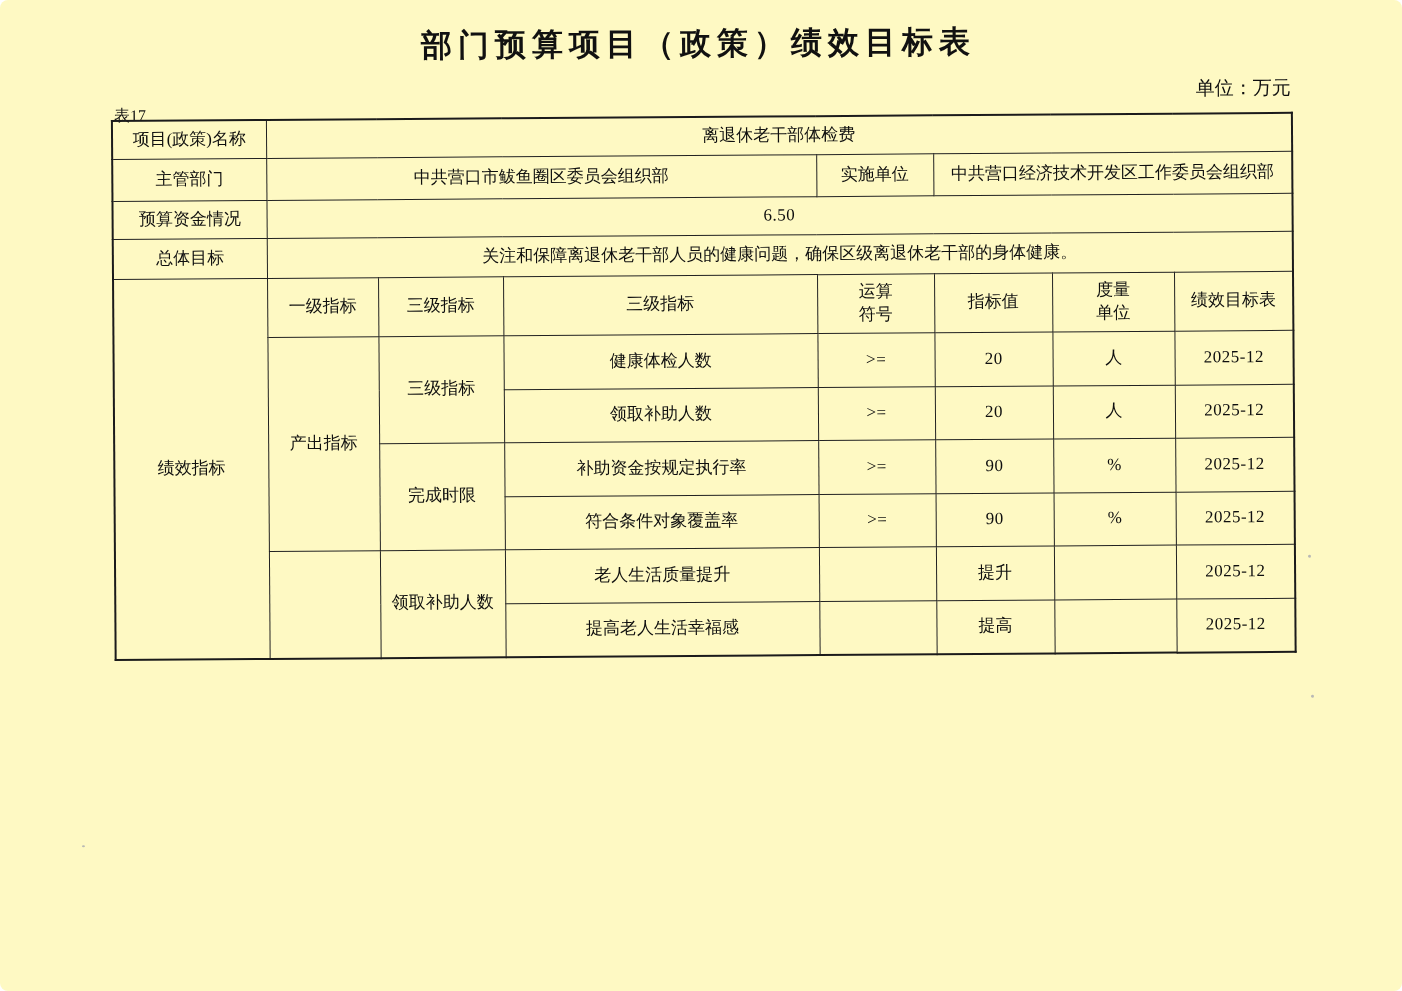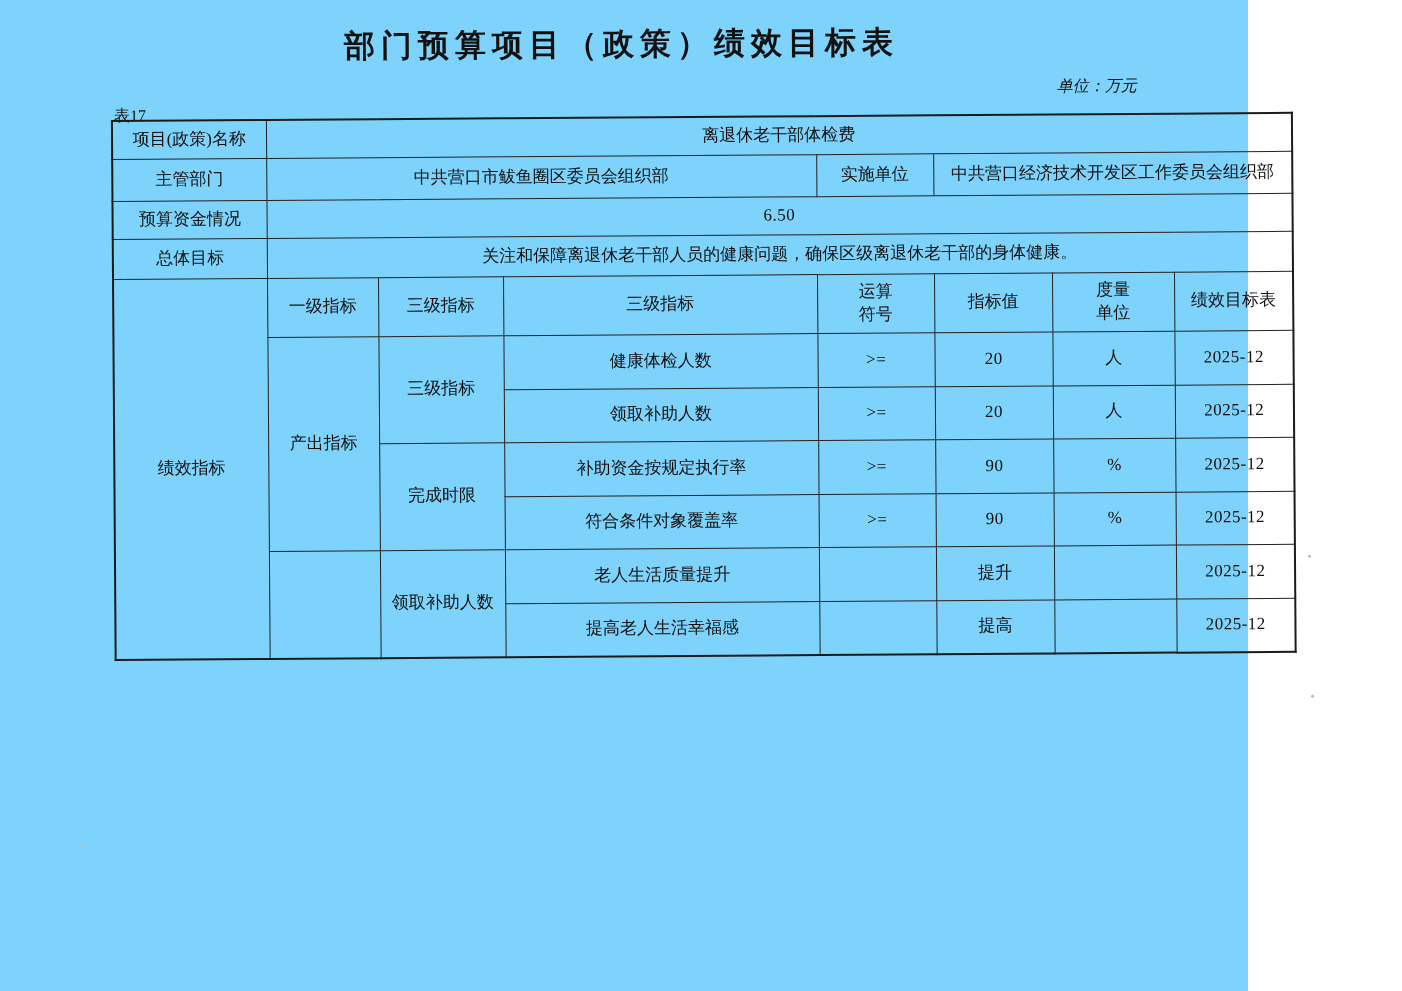--- a/index.html
+++ b/index.html
@@ -5,25 +5,26 @@
   html, body {
     margin: 0;
     padding: 0;
     width: 1402px;
     height: 991px;
     overflow: hidden;
     background: #ffffff;
   }
   .page {
     position: relative;
-    width: 1248px;
+    width: 1402px;
     height: 991px;
-    background: #7dd3fc;
+    background: #fef9c3;
     font-family: "Liberation Serif", "DejaVu Serif", serif;
     color: #0f0f0f;
+    border-radius: 8px;
   }
   .sheet {
     position: absolute;
     inset: 0;
     transform: rotate(-0.4deg);
     transform-origin: 120px 420px;
   }
   .doc-title {
     position: absolute;
     top: 27px;
@@ -40,22 +41,21 @@
   .table-no {
     position: absolute;
     left: 116px;
     top: 106px;
     font-size: 16px;
   }
   .unit-note {
     position: absolute;
     right: 109px;
     top: 83px;
-    font-size: 16px;
-    font-style: italic;
+    font-size: 19px;
   }
   table.main {
     position: absolute;
     left: 113px;
     top: 120px;
     width: 1180px;
     border-collapse: collapse;
     table-layout: fixed;
     border: 2px solid #1b1b1b;
   }

